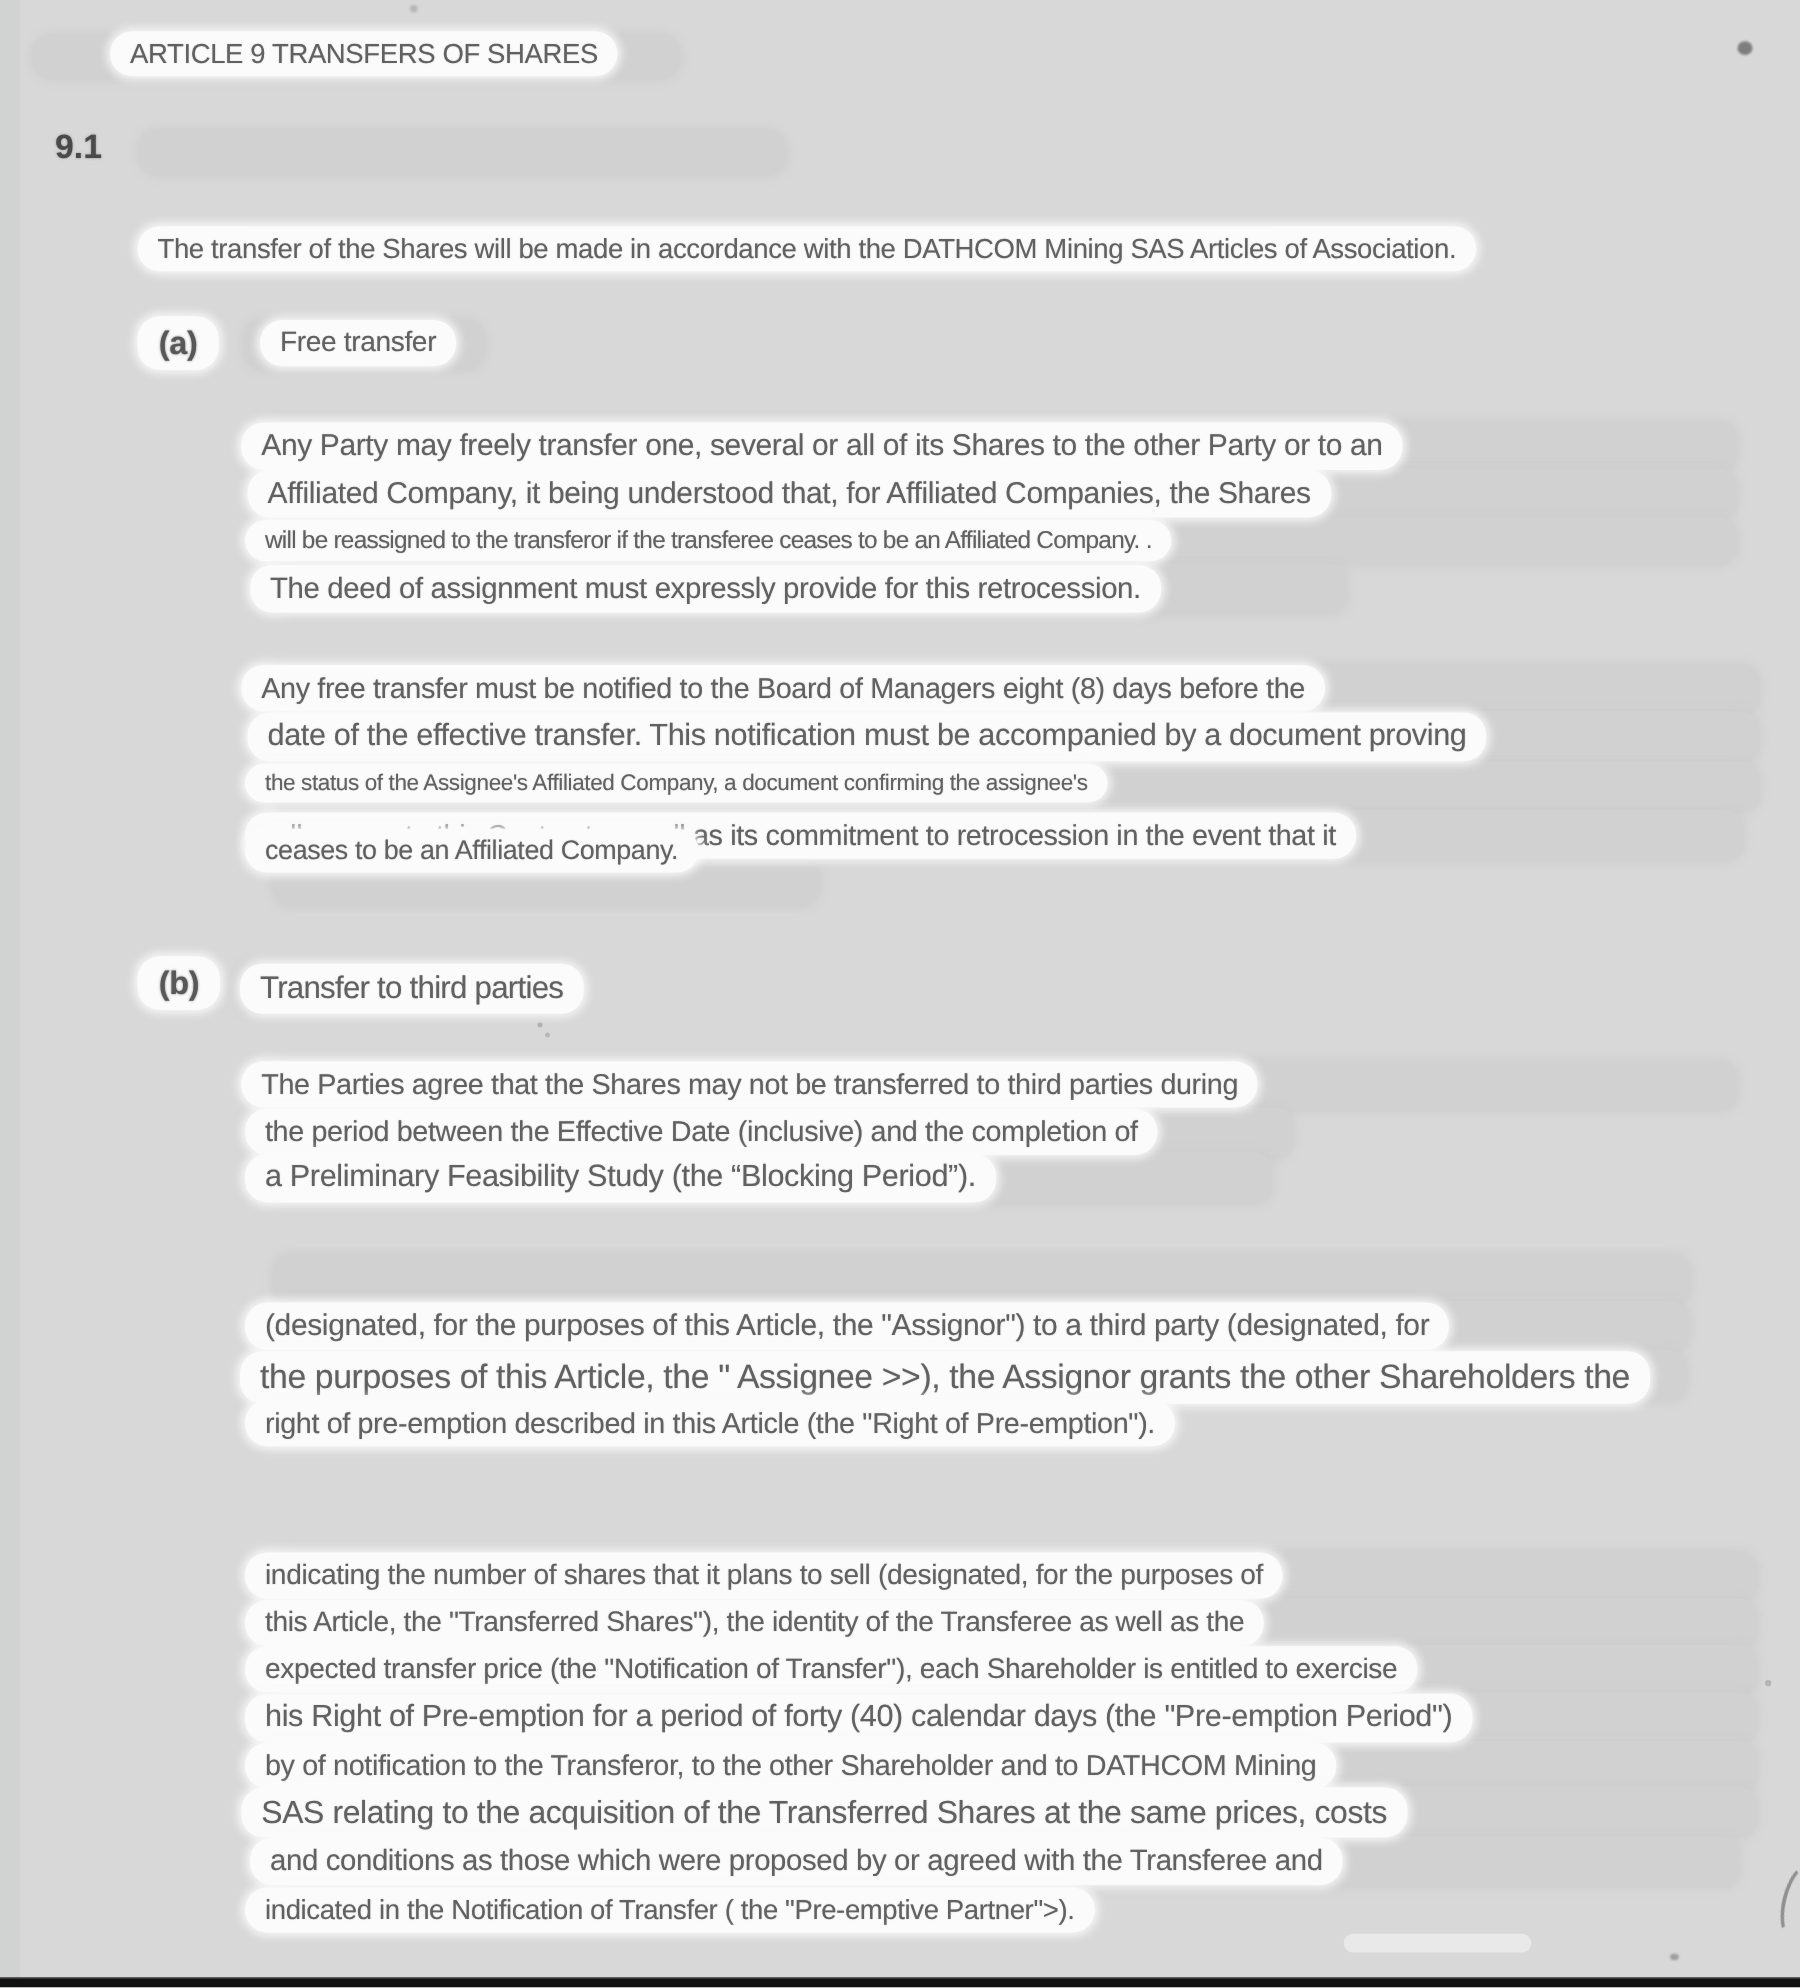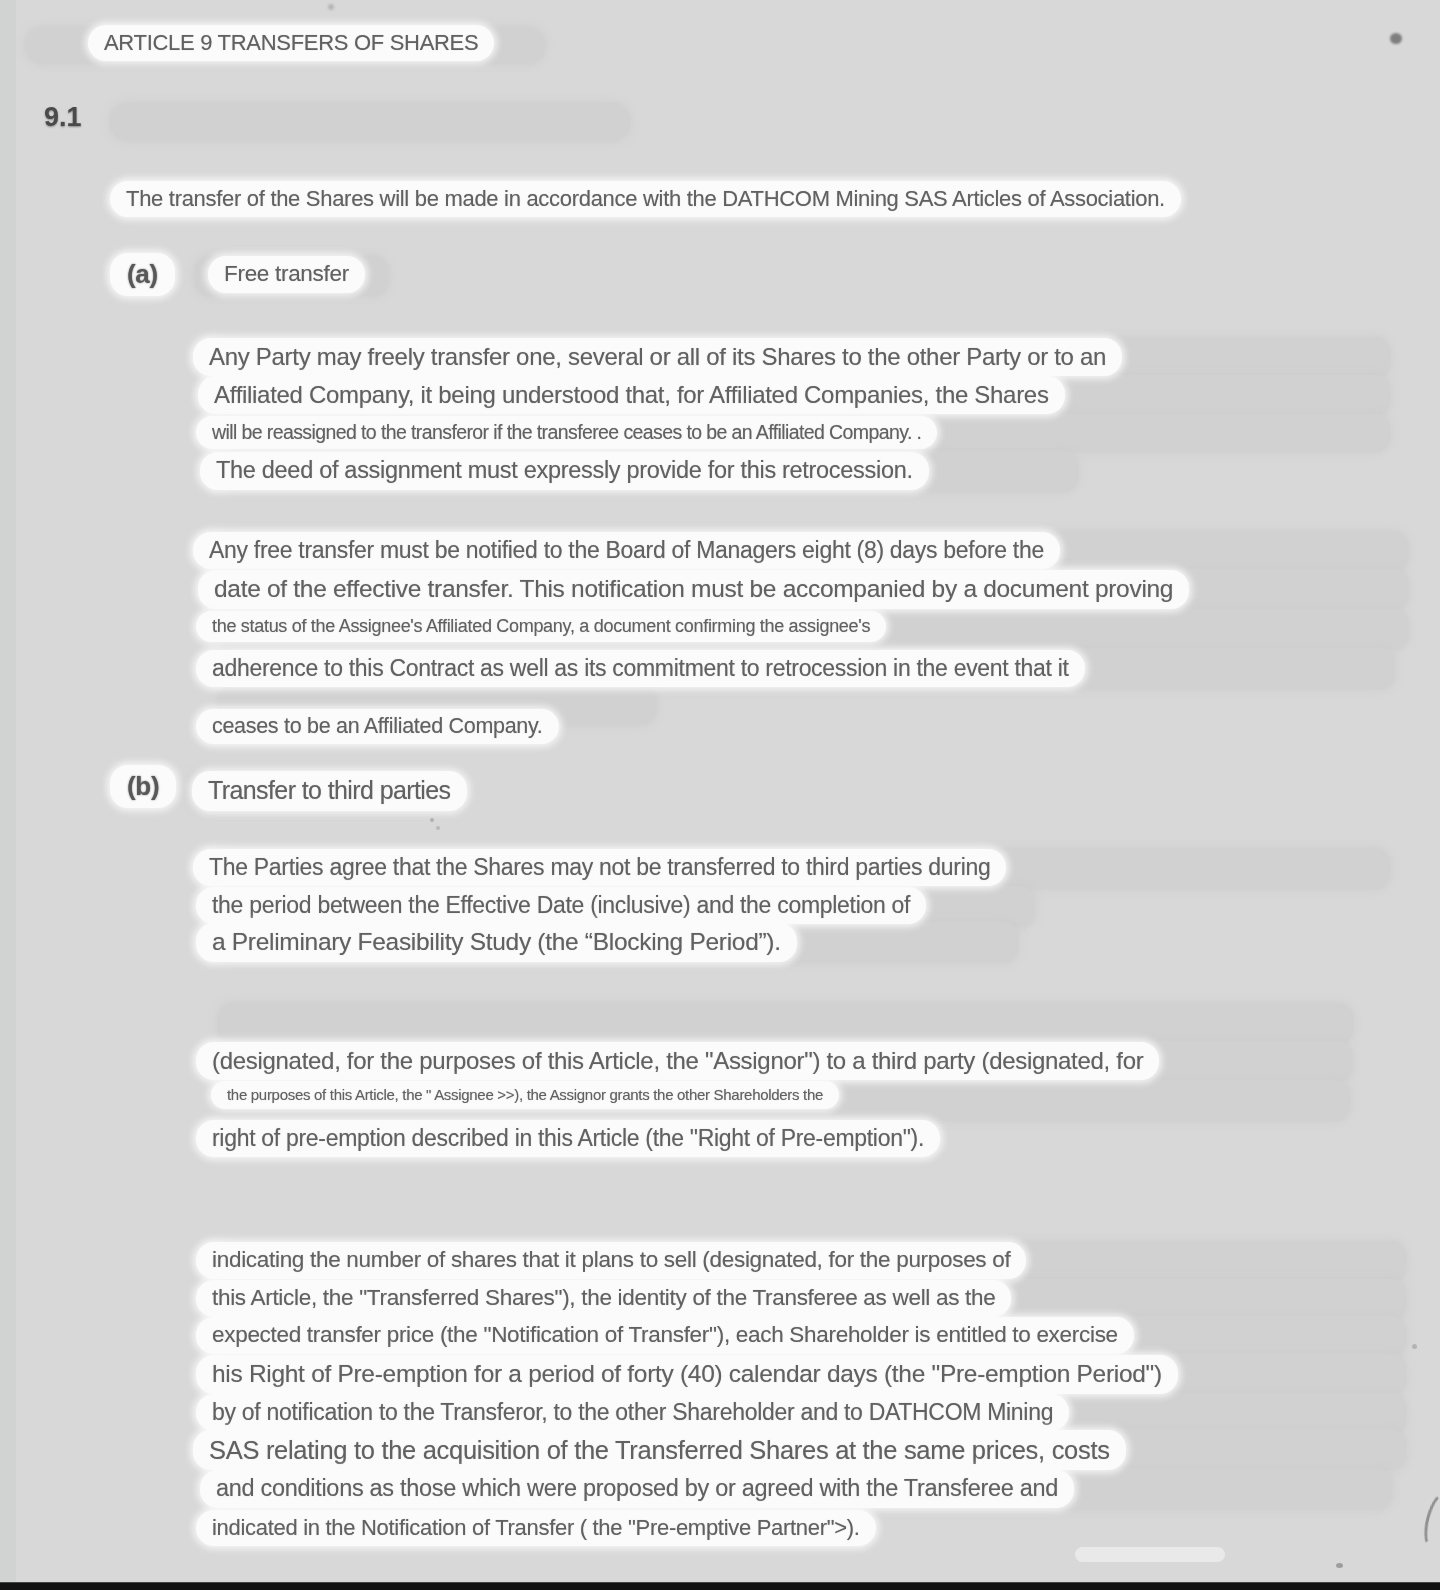--- a/index.html
+++ b/index.html
@@ -58,38 +58,38 @@
 
   <div class="gx" style="left:215px;top:531px;width:1193px"></div>
   <div class="wp" style="left:193px;top:532px;font-size:23px">Any free transfer must be notified to the Board of Managers eight (8) days before the</div>
   <div class="gx" style="left:220px;top:569px;width:1188px"></div>
   <div class="wp" style="left:198px;top:570px;font-size:24.5px">date of the effective transfer. This notification must be accompanied by a document proving</div>
   <div class="gx" style="left:218px;top:609px;width:1190px"></div>
   <div class="wp" style="left:196px;top:611px;font-size:18px">the status of the Assignee's Affiliated Company, a document confirming the assignee's</div>
   <div class="gx" style="left:218px;top:648px;width:1177px"></div>
   <div class="wp" style="left:196px;top:650px;font-size:23px">adherence to this Contract as well as its commitment to retrocession in the event that it</div>
   <div class="gx" style="left:218px;top:687px;width:438px;height:38px"></div>
-  <div class="wp" style="left:196px;top:709px;font-size:21.5px">ceases to be an Affiliated Company.</div>
+  <div class="wp" style="left:196px;top:663px;font-size:21.5px">ceases to be an Affiliated Company.</div>
 
   <div class="wp lbl" style="left:110px;top:765px;font-size:26px">(b)</div>
   <div class="gx" style="left:188px;top:770px;width:274px;height:40px"></div>
   <div class="wp small" style="left:192px;top:771px;font-size:25px">Transfer to third parties</div>
 
   <div class="gx" style="left:215px;top:848px;width:1175px"></div>
   <div class="wp" style="left:193px;top:849px;font-size:23px">The Parties agree that the Shares may not be transferred to third parties during</div>
   <div class="gx" style="left:218px;top:886px;width:817px"></div>
   <div class="wp" style="left:196px;top:887px;font-size:23px">the period between the Effective Date (inclusive) and the completion of</div>
   <div class="gx" style="left:218px;top:922px;width:800px"></div>
   <div class="wp" style="left:196px;top:923px;font-size:24.5px">a Preliminary Feasibility Study (the “Blocking Period”).</div>
 
   <div class="gx" style="left:218px;top:1003px;width:1135px"></div>
   <div class="gx" style="left:218px;top:1041px;width:1134px"></div>
   <div class="wp" style="left:196px;top:1042px;font-size:24px">(designated, for the purposes of this Article, the "Assignor") to a third party (designated, for</div>
   <div class="gx" style="left:218px;top:1080px;width:1132px"></div>
-  <div class="wp" style="left:211px;top:1081px;font-size:15px">the purposes of this Article, the " Assignee &gt;&gt;), the Assignor grants the other Shareholders the</div>
+  <div class="wp" style="left:192px;top:1081px;font-size:27px">the purposes of this Article, the " Assignee &gt;&gt;), the Assignor grants the other Shareholders the</div>
   <div class="wp" style="left:196px;top:1120px;font-size:23px">right of pre-emption described in this Article (the "Right of Pre-emption").</div>
 
   <div class="gx" style="left:218px;top:1241px;width:1188px"></div>
   <div class="wp" style="left:196px;top:1242px;font-size:22.5px">indicating the number of shares that it plans to sell (designated, for the purposes of</div>
   <div class="gx" style="left:218px;top:1279px;width:1188px"></div>
   <div class="wp" style="left:196px;top:1280px;font-size:22.5px">this Article, the "Transferred Shares"), the identity of the Transferee as well as the</div>
   <div class="gx" style="left:218px;top:1316px;width:1188px"></div>
   <div class="wp" style="left:196px;top:1317px;font-size:22.5px">expected transfer price (the "Notification of Transfer"), each Shareholder is entitled to exercise</div>
   <div class="gx" style="left:218px;top:1354px;width:1188px"></div>
   <div class="wp" style="left:196px;top:1355px;font-size:24.5px">his Right of Pre-emption for a period of forty (40) calendar days (the "Pre-emption Period")</div>

